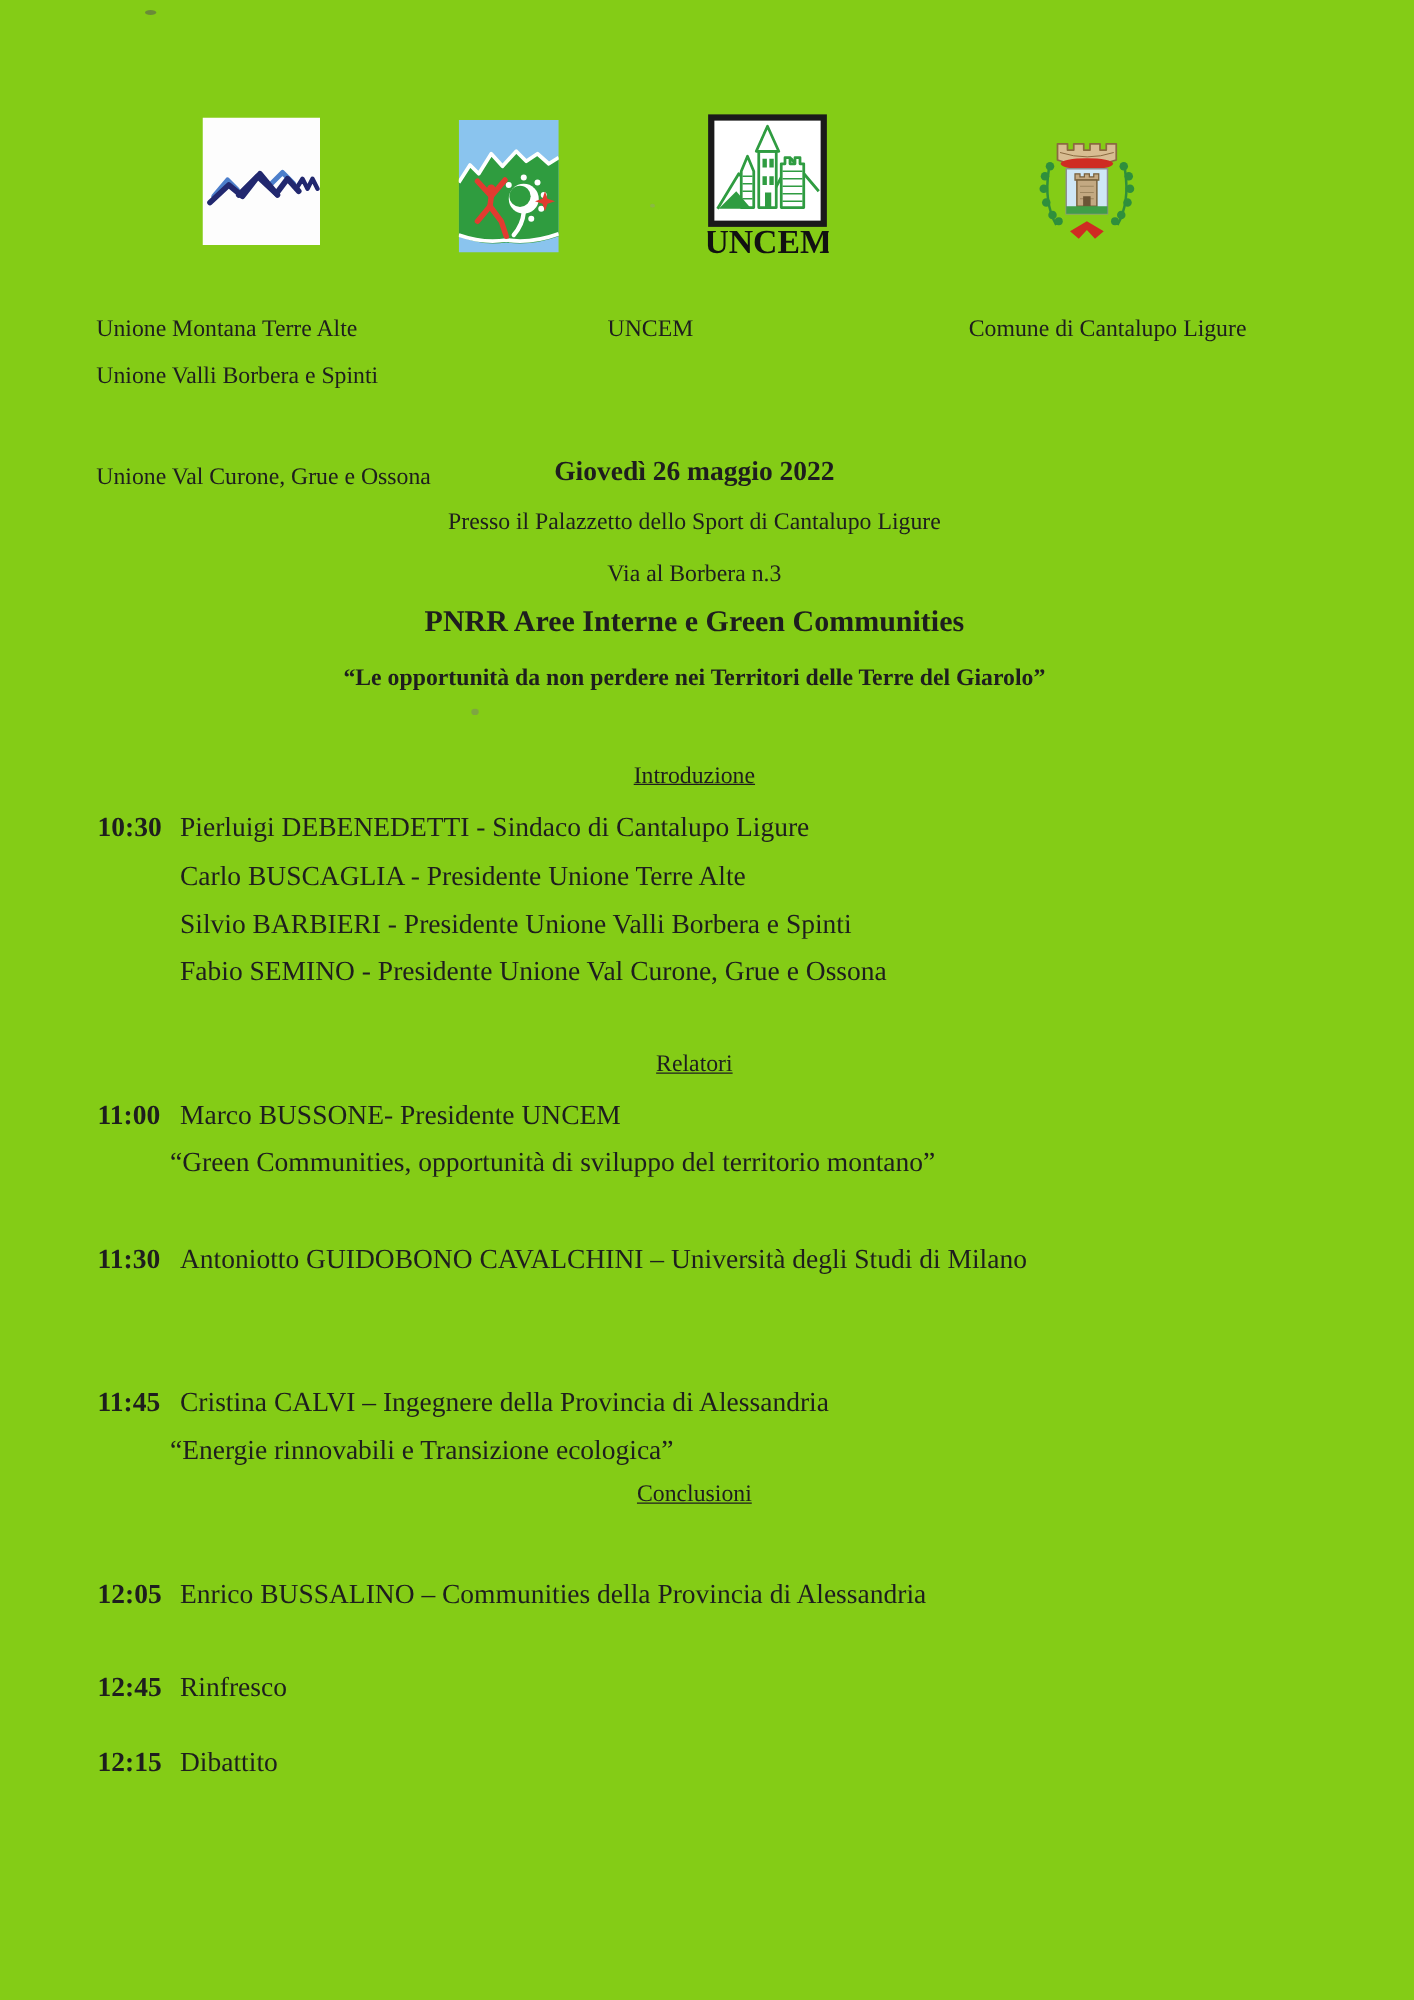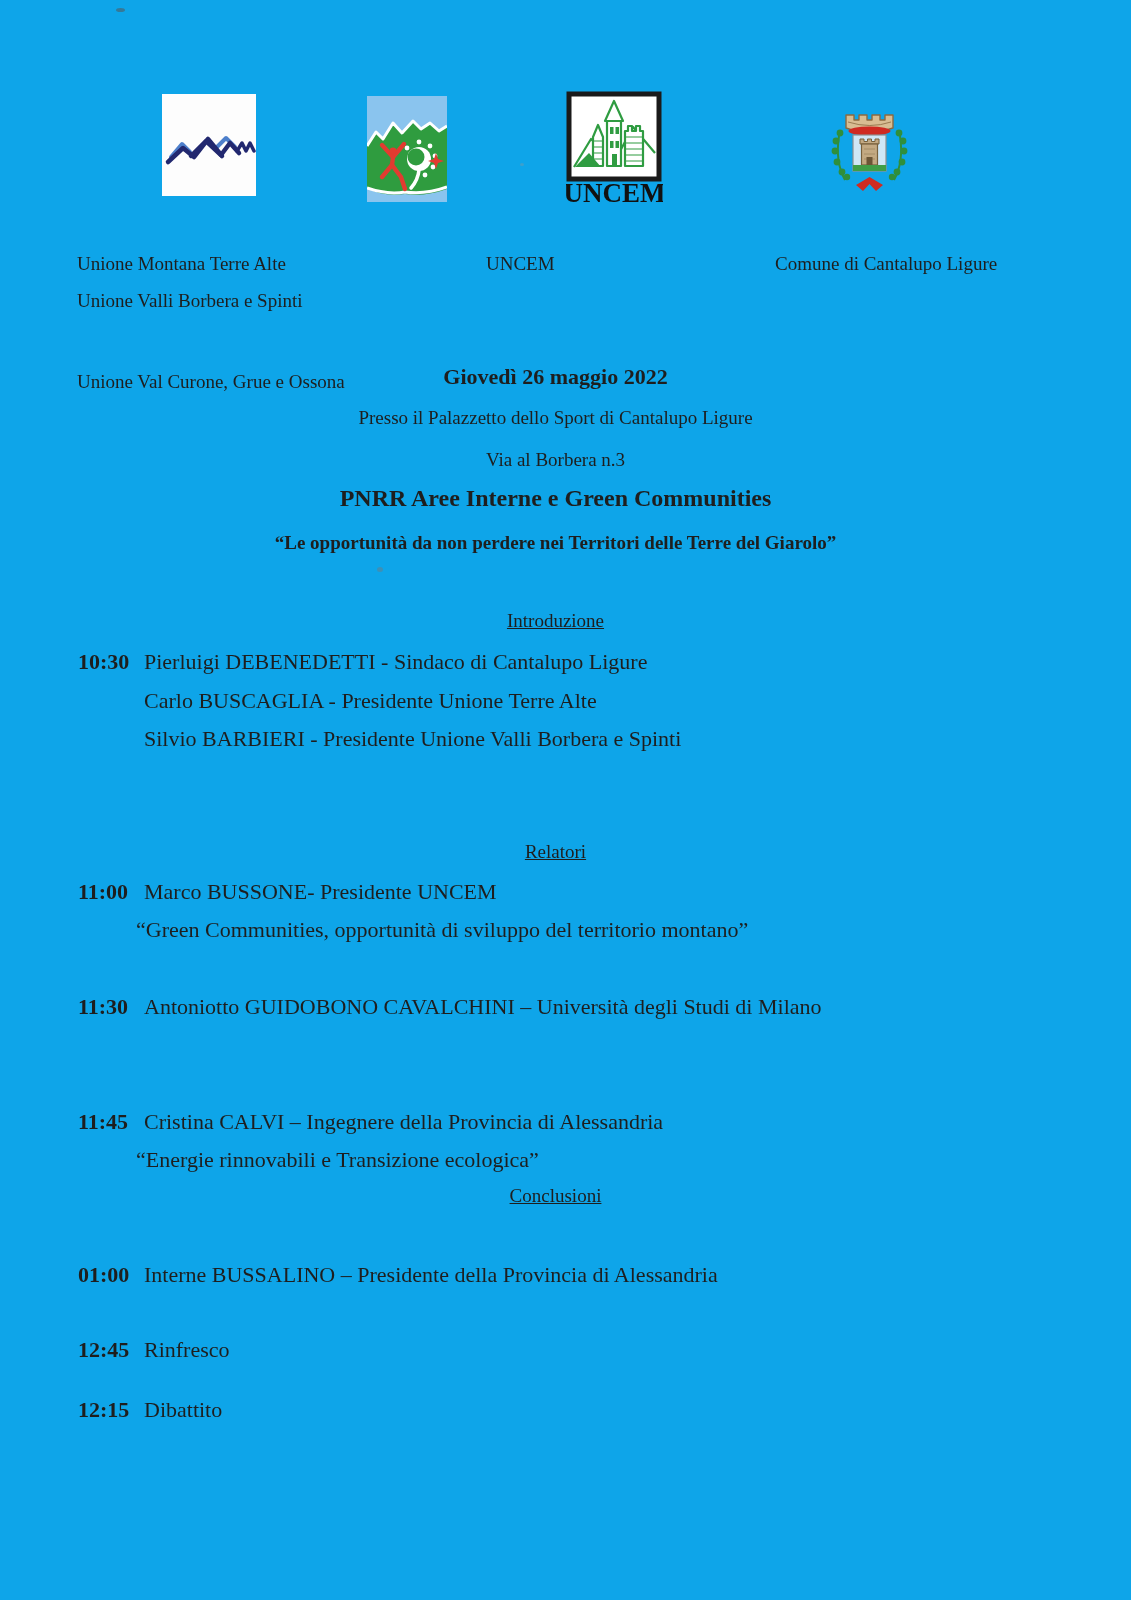--- a/index.html
+++ b/index.html
@@ -1,20 +1,20 @@
 <!DOCTYPE html>
 <html><head>
 <meta charset="utf-8">
 <style>
   html,body{margin:0;padding:0;background:#e8e8e8;}
   .page{
     position:relative;
     width:1131px;height:1600px;
     margin:0 auto;
-    background:#0ea5e9;
+    background:#84cc16;
     font-family:"Liberation Serif","DejaVu Serif",serif;
     color:#1e1e1e;
     overflow:hidden;
   }
   .logo{position:absolute;}
   .logo svg{display:block;width:100%;height:100%;}
 
   .org{position:absolute;font-size:19px;white-space:nowrap;}
 
   .centered{
@@ -153,20 +153,23 @@
 
   <div class="row" style="top:649px;">
     <span class="time">10:30</span><span>Pierluigi DEBENEDETTI - Sindaco di Cantalupo Ligure</span>
   </div>
   <div class="row cont" style="top:688px;">
     <span>Carlo BUSCAGLIA - Presidente Unione Terre Alte</span>
   </div>
   <div class="row cont" style="top:726px;">
     <span>Silvio BARBIERI - Presidente Unione Valli Borbera e Spinti</span>
   </div>
+  <div class="row cont" style="top:764px;">
+    <span>Fabio SEMINO - Presidente Unione Val Curone, Grue e Ossona</span>
+  </div>
 
   <div class="centered section-heading" style="top:841px;">Relatori</div>
 
   <div class="row" style="top:879px;">
     <span class="time">11:00</span><span>Marco BUSSONE- Presidente UNCEM</span>
   </div>
   <div class="row quote" style="top:917px;">
     <span>“Green Communities, opportunità di sviluppo del territorio montano”</span>
   </div>
   <div class="row" style="top:994px;">
@@ -175,21 +178,21 @@
   <div class="row" style="top:1109px;">
     <span class="time">11:45</span><span>Cristina CALVI – Ingegnere della Provincia di Alessandria</span>
   </div>
   <div class="row quote" style="top:1147px;">
     <span>“Energie rinnovabili e Transizione ecologica”</span>
   </div>
 
   <div class="centered section-heading" style="top:1185px;">Conclusioni</div>
 
   <div class="row" style="top:1262px;">
-    <span class="time">01:00</span><span>Interne BUSSALINO – Presidente della Provincia di Alessandria</span>
+    <span class="time">12:05</span><span>Enrico BUSSALINO – Communities della Provincia di Alessandria</span>
   </div>
   <div class="row" style="top:1397px;">
     <span class="time">12:15</span><span>Dibattito</span>
   </div>
   <div class="row" style="top:1337px;">
     <span class="time">12:45</span><span>Rinfresco</span>
   </div>
 
   <div class="speck" style="left:116px;top:8px;width:9px;height:4px;background:#555;opacity:.55;"></div>
   <div class="speck" style="left:377px;top:567px;width:6px;height:5px;background:#777;opacity:.45;"></div>

